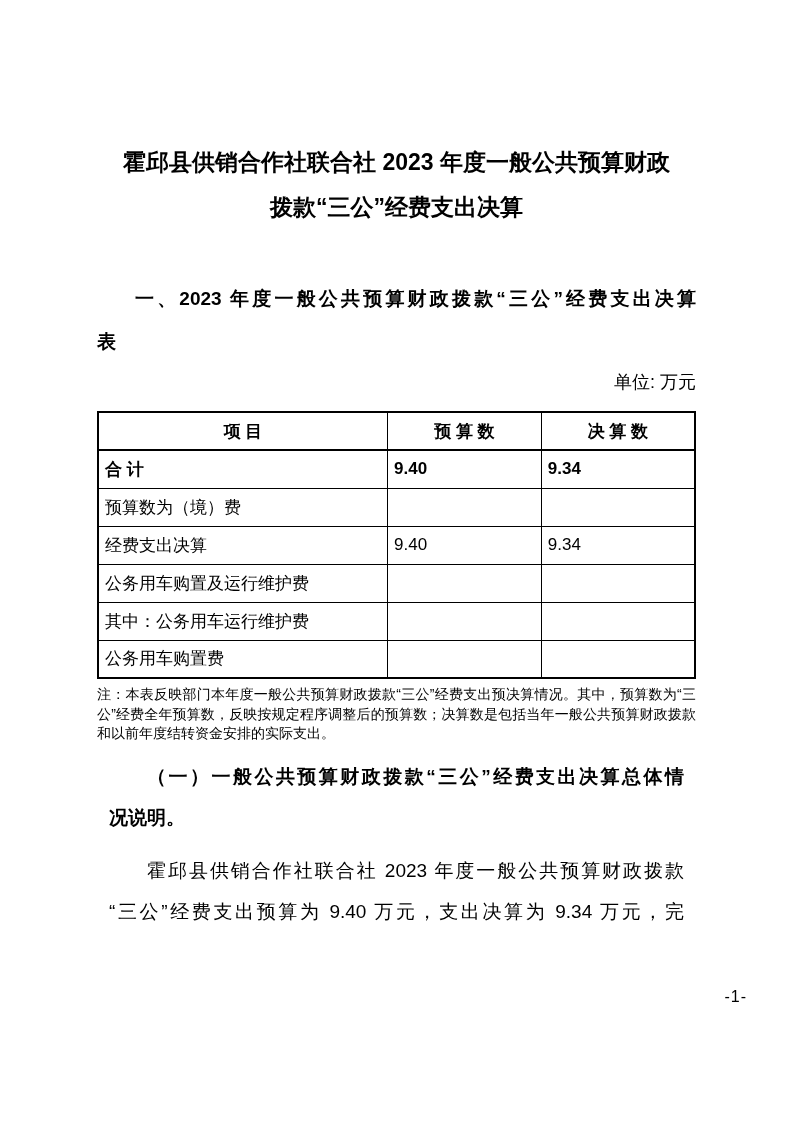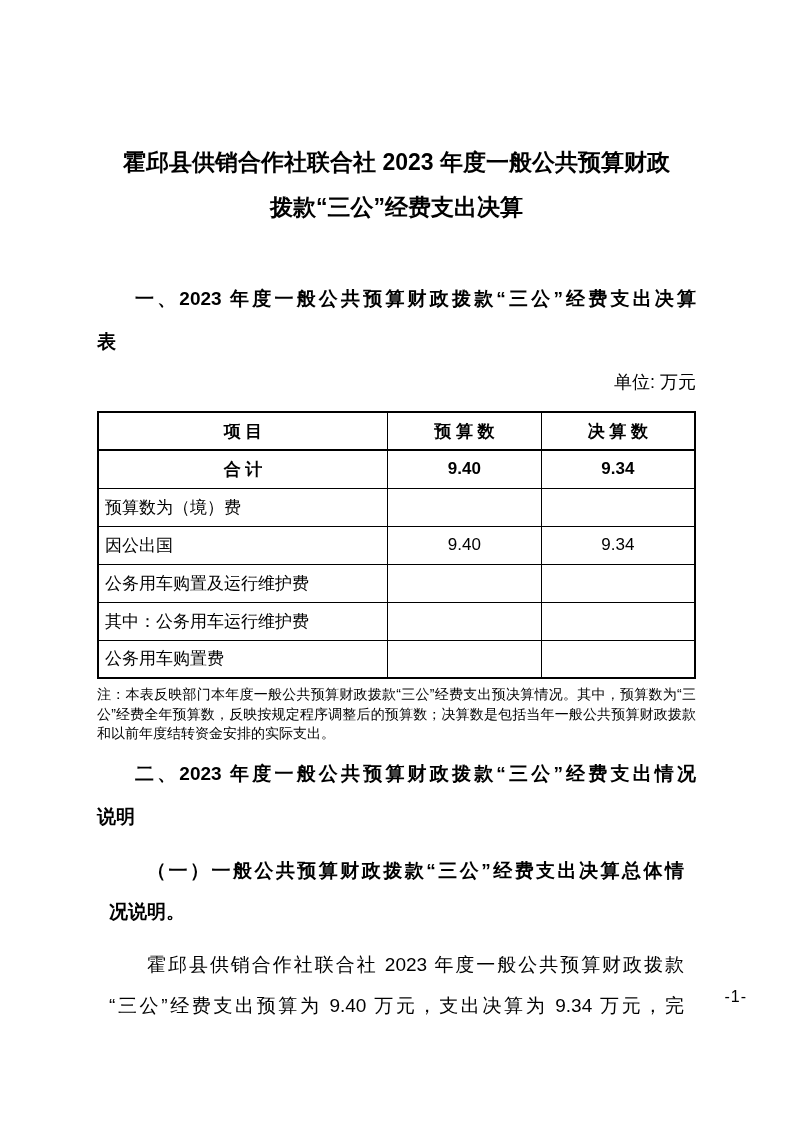--- a/index.html
+++ b/index.html
@@ -54,21 +54,21 @@
     height: 38px;
     font-size: 17px;
     padding: 0 6px;
     box-sizing: border-box;
     vertical-align: middle;
   }
   table.expenses th { font-weight: bold; text-align: center; border-bottom-width: 2px; }
   table.expenses col.c-item { width: 48.5%; }
   table.expenses col.c-num  { width: 25.75%; }
   td.item-cell { text-align: left; padding-left: 10px; }
-  td.center { text-align: center; }
+  td.center { }
   tr.total-row td { font-weight: bold; }
   td.ind1 { padding-left: 26px; margin-top: 35px; }
   td.ind2 { padding-left: 80px; }
   .note {
     font-size: 14px;
     line-height: 19.5px;
     text-align: justify;
     margin: 6px 0 8px 0;
   }
   .body-block {
@@ -121,21 +121,21 @@
         <td class="center">合  计</td>
         <td class="center">9.40</td>
         <td class="center">9.34</td>
       </tr>
       <tr>
         <td class="item-cell">预算数为（境）费</td>
         <td class="center"></td>
         <td class="center"></td>
       </tr>
       <tr>
-        <td class="item-cell">因公出国</td>
+        <td class="item-cell">经费支出决算</td>
         <td class="center">9.40</td>
         <td class="center">9.34</td>
       </tr>
       <tr>
         <td class="item-cell">公务用车购置及运行维护费</td>
         <td class="center"></td>
         <td class="center"></td>
       </tr>
       <tr>
         <td class="item-cell ind1">其中：公务用车运行维护费</td>
@@ -145,24 +145,20 @@
       <tr>
         <td class="item-cell ind2">公务用车购置费</td>
         <td class="center"></td>
         <td class="center"></td>
       </tr>
     </tbody>
   </table>
 
   <div class="note">注：本表反映部门本年度一般公共预算财政拨款“三公”经费支出预决算情况。其中，预算数为“三公”经费全年预算数，反映按规定程序调整后的预算数；决算数是包括当年一般公共预算财政拨款和以前年度结转资金安排的实际支出。</div>
 
-  <div class="h-block">
-    <span class="jline indent2">二、2023 年度一般公共预算财政拨款“三公”经费支出情况</span>
-    <span class="plainline">说明</span>
-  </div>
 
   <div class="body-block bold">
     <span class="jline indent2">（一）一般公共预算财政拨款“三公”经费支出决算总体情</span>
     <span class="plainline">况说明。</span>
   </div>
 
   <div class="body-block">
     <span class="jline indent2">霍邱县供销合作社联合社 2023 年度一般公共预算财政拨款</span>
     <span class="jline">“三公”经费支出预算为 9.40 万元，支出决算为 9.34 万元，完</span>
   </div>

